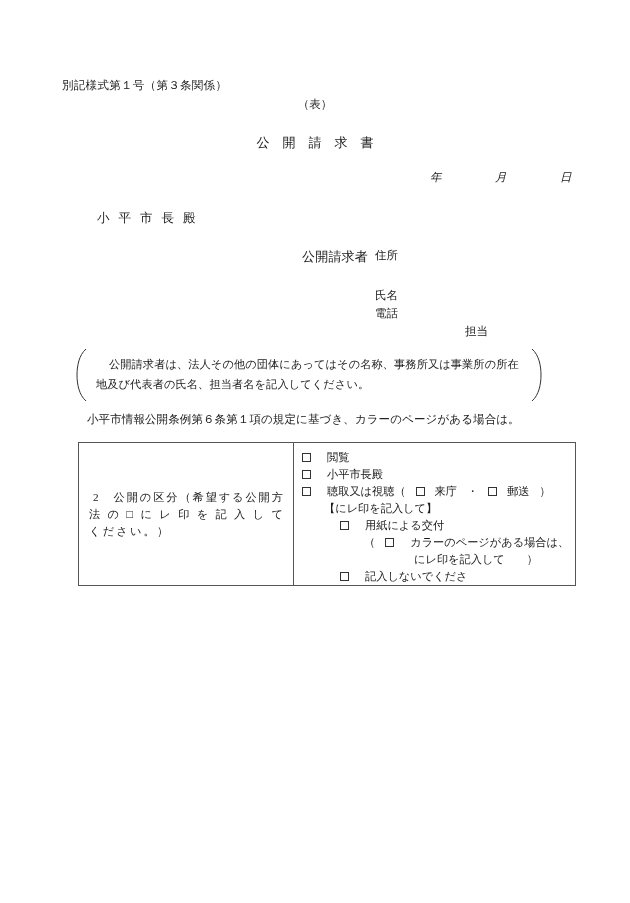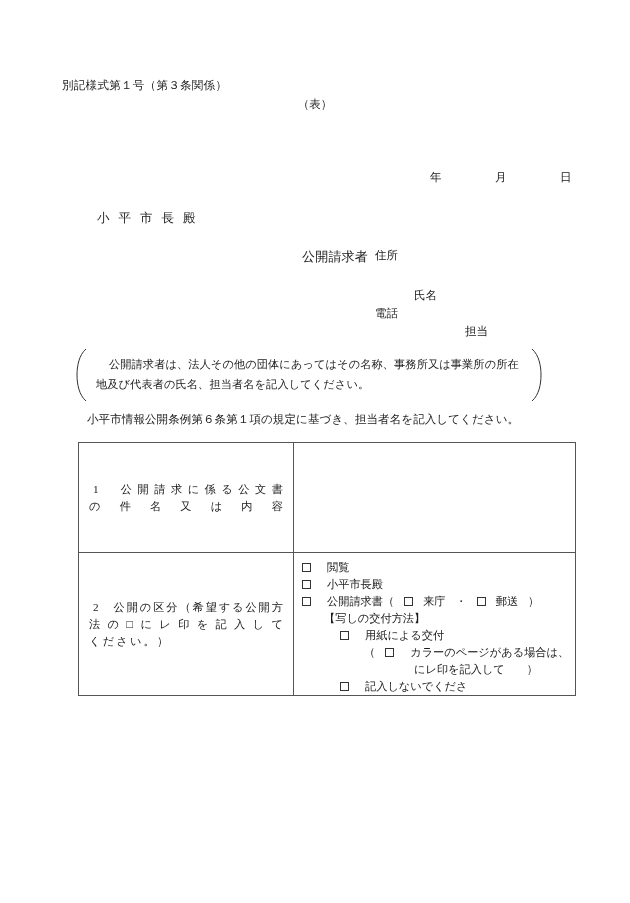--- a/index.html
+++ b/index.html
@@ -41,37 +41,38 @@
     text-align: center;
     font-size: 13px;
     letter-spacing: 13px;
     text-indent: 13px;
   }
   .date-line {
     left: 430px; top: 170px;
     font-size: 11.5px;
     letter-spacing: 21px;
     white-space: nowrap;
+    font-style: italic;
   }
   .addressee {
     left: 97px; top: 210px;
     font-size: 12.5px;
     letter-spacing: 9px;
     white-space: nowrap;
   }
 
   
   .req-label {
     left: 302px; top: 248px;
     font-size: 13px;
     letter-spacing: 0.2px;
     white-space: nowrap;
   }
   .req-addr  { left: 375px; top: 248px; font-size: 11.5px; white-space: nowrap; text-align: right; }
-  .req-name  { left: 375px; top: 288px; font-size: 11.5px; white-space: nowrap; margin-left: 39px; }
+  .req-name  { left: 375px; top: 288px; font-size: 11.5px; white-space: nowrap; }
   .req-tel   { left: 375px; top: 306px; font-size: 11.5px; white-space: nowrap; }
   .req-staff { left: 465px; top: 324px; font-size: 11.5px; white-space: nowrap; }
 
   
   .note-wrap {
     left: 74px; top: 352px;
     width: 470px; height: 46px;
   }
   .note-text {
     position: absolute;
@@ -159,20 +160,21 @@
   .gap-m { display:inline-block; width: 16px; }
   .gap-l { display:inline-block; width: 22px; }
 </style>
 </head>
 <body>
 
 <div id="page">
 
   <div class="abs form-no">別記様式第１号（第３条関係）</div>
   <div class="abs omote">（表）</div>
+  <div class="abs doc-title">公開請求書</div>
   <div class="abs date-line">年　月　日</div>
   <div class="abs addressee">小平市長殿</div>
 
   <div class="abs req-label">公開請求者</div>
   <div class="abs req-addr">住所</div>
   <div class="abs req-name">氏名</div>
   <div class="abs req-tel">電話</div>
   <div class="abs req-staff">担当</div>
 
   <div class="abs note-wrap">
@@ -182,56 +184,49 @@
         </svg>
     </span>
     <div class="note-text">公開請求者は、法人その他の団体にあってはその名称、事務所又は事業所の所在地及び代表者の氏名、担当者名を記入してください。</div>
     <span class="brk right">
       <svg width="14" height="54" viewBox="0 0 14 54">
           <path d="M2 1 C9 7, 11 18, 11 27 C11 36, 9 47, 2 53" fill="none" stroke="#333" stroke-width="1"></path>
         </svg>
     </span>
   </div>
 
-  <div class="abs statute">小平市情報公開条例第６条第１項の規定に基づき、担当者名を記入してください。</div>
+  <div class="abs statute">小平市情報公開条例第６条第１項の規定に基づき、カラーのページがある場合は。</div>
 
   <div class="abs tbl">
     <table>
       <tbody>
-        <tr class="r1">
-          <td class="lbl">
-            <div class="lbl-just lbl-l1">1　公開請求に係る公文書</div>
-            <div class="lbl-just">の件名又は内容</div>
-          </td>
-          <td class="val"></td>
-        </tr>
 
         <tr class="r2">
           <td class="lbl">
             <div class="lbl-just lbl-l1">2　公開の区分（希望する公開方</div>
             <div class="lbl-just">法の□にレ印を記入して</div>
             <div style="letter-spacing:2.2px;">ください。）</div>
           </td>
           <td class="val">
             <div class="opts">
 
               <div class="opt-row">
                 <span class="cb"></span><span class="gap-m"></span><span>閲覧</span>
               </div>
 
               <div class="opt-row">
                 <span class="cb"></span><span class="gap-m"></span><span>小平市長殿</span>
               </div>
 
               <div class="opt-row">
-                <span class="cb"></span><span class="gap-m"></span><span>公開請求書（</span><span class="gap-s"></span><span class="cb"></span><span class="gap-s"></span><span>来庁</span><span class="gap-s"></span><span>・</span><span class="gap-s"></span><span class="cb"></span><span class="gap-s"></span><span>郵送</span><span class="gap-s"></span><span>）</span>
+                <span class="cb"></span><span class="gap-m"></span><span>聴取又は視聴（</span><span class="gap-s"></span><span class="cb"></span><span class="gap-s"></span><span>来庁</span><span class="gap-s"></span><span>・</span><span class="gap-s"></span><span class="cb"></span><span class="gap-s"></span><span>郵送</span><span class="gap-s"></span><span>）</span>
               </div>
 
               <div class="opt-row ind1">
-                <span>【写しの交付方法】</span>
+                <span>【にレ印を記入して】</span>
               </div>
 
               <div class="opt-row ind2">
                 <span class="cb"></span><span class="gap-m"></span><span>用紙による交付</span>
               </div>
 
               <div class="opt-row ind3">
                 <span>（</span><span class="gap-s"></span><span class="cb"></span><span class="gap-m"></span><span>カラーのページがある場合は、</span>
               </div>
 

